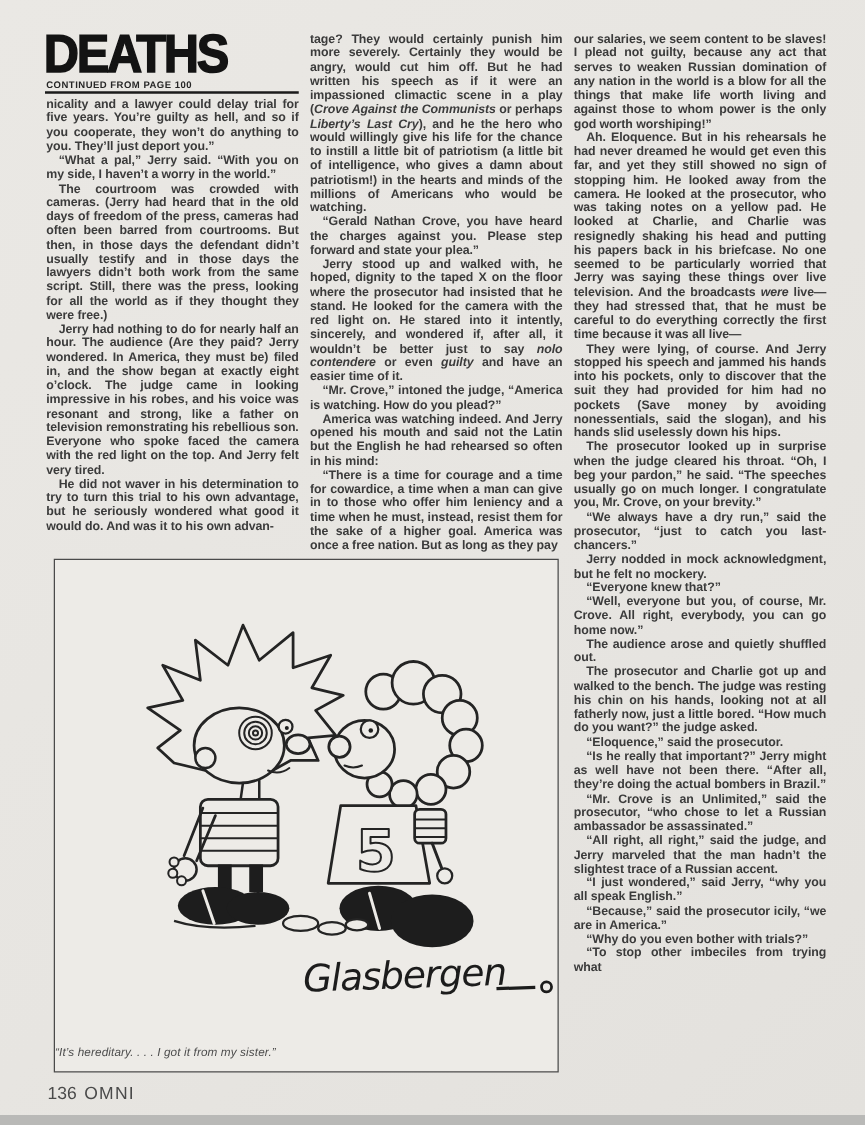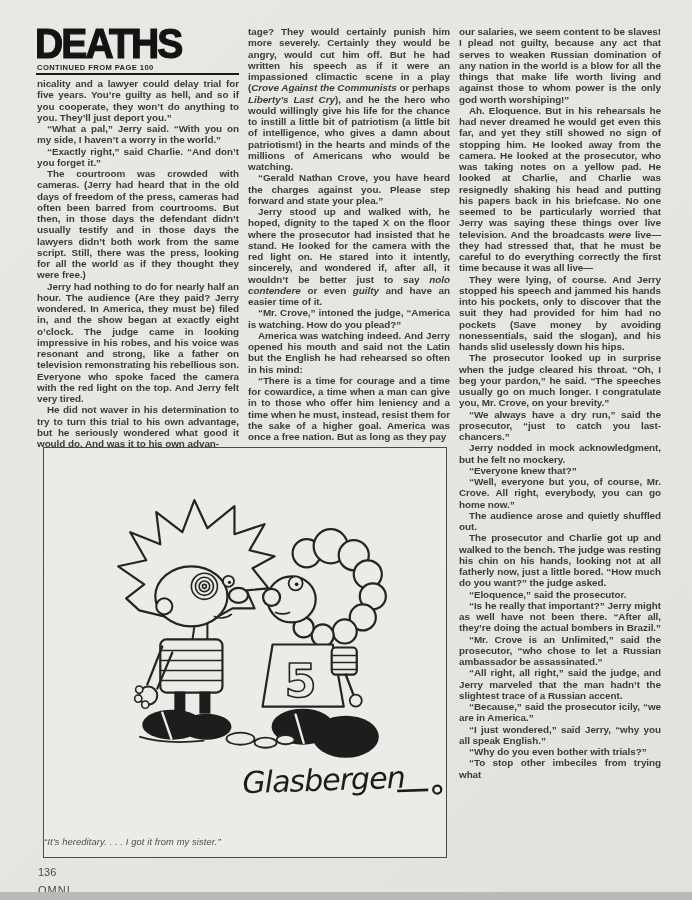--- a/index.html
+++ b/index.html
@@ -32,41 +32,40 @@
   .cartoon-box{
     position:absolute; left:43px; top:447px; width:404px; height:411px;
     border:1.5px solid #4a4a4a; background:#edebe7; box-sizing:border-box; z-index:2;
   }
   .cartoon-box svg{position:absolute; left:0; top:0; width:100%; height:100%;}
   .caption{
     position:absolute; left:0; right:0; bottom:10px; text-align:left;
     font-style:italic; font-size:9.4px; color:#4d4d4d; letter-spacing:0.1px;
   }
   .footer{
-    position:absolute; left:38px; top:866px; font-size:11px; color:#4a4a4a;
-    display:flex; gap:6px;flex-direction:column;
+    position:absolute; left:38px; top:866px; font-size:14px; color:#4a4a4a;
+    display:flex; gap:6px;
   }
   .footer .mag{letter-spacing:1px;}
   .ink{stroke:#242424; fill:#edebe7;}
   .inkline{stroke:#242424; fill:none;}
   .solid{fill:#1d1d1d; stroke:none;}
 </style>
 </head>
 <body>
 
 <div class="page">
 
   <div class="masthead">DEATHS</div>
   <div class="continued">CONTINUED FROM PAGE 100</div>
   <div class="rule"></div>
 
   <div id="col1" class="col">
       <p class=""><span>nicality and a lawyer could delay trial for five years. You’re guilty as hell, and so if you cooperate, they won’t do anything to you. They’ll just deport you.”</span></p>
       <p class="indent"><span>“What a pal,” Jerry said. “With you on my side, I haven’t a worry in the world.”</span></p>
-      <p class="indent"><span>“Exactly right,” said Charlie. “And don’t you forget it.”</span></p>
       <p class="indent"><span>The courtroom was crowded with cameras. (Jerry had heard that in the old days of freedom of the press, cameras had often been barred from courtrooms. But then, in those days the defendant didn’t usually testify and in those days the lawyers didn’t both work from the same script. Still, there was the press, looking for all the world as if they thought they were free.)</span></p>
       <p class="indent"><span>Jerry had nothing to do for nearly half an hour. The audience (Are they paid? Jerry wondered. In America, they must be) filed in, and the show began at exactly eight o’clock. The judge came in looking impressive in his robes, and his voice was resonant and strong, like a father on television remonstrating his rebellious son. Everyone who spoke faced the camera with the red light on the top. And Jerry felt very tired.</span></p>
       <p class="indent"><span>He did not waver in his determination to try to turn this trial to his own advantage, but he seriously wondered what good it would do. And was it to his own advan-</span></p>
     </div>
   <div id="col2" class="col">
       <p class=""><span>tage? They would certainly punish him more severely. Certainly they would be angry, would cut him off. But he had written his speech as if it were an impassioned climactic scene in a play (</span><i>Crove Against the Communists</i><span> or perhaps </span><i>Liberty’s Last Cry</i><span>), and he the hero who would willingly give his life for the chance to instill a little bit of patriotism (a little bit of intelligence, who gives a damn about patriotism!) in the hearts and minds of the millions of Americans who would be watching.</span></p>
       <p class="indent"><span>“Gerald Nathan Crove, you have heard the charges against you. Please step forward and state your plea.”</span></p>
       <p class="indent"><span>Jerry stood up and walked with, he hoped, dignity to the taped X on the floor where the prosecutor had insisted that he stand. He looked for the camera with the red light on. He stared into it intently, sincerely, and wondered if, after all, it wouldn’t be better just to say </span><i>nolo contendere</i><span> or even </span><i>guilty</i><span> and have an easier time of it.</span></p>
       <p class="indent"><span>“Mr. Crove,” intoned the judge, “America is watching. How do you plead?”</span></p>
       <p class="indent"><span>America was watching indeed. And Jerry opened his mouth and said not the Latin but the English he had rehearsed so often in his mind:</span></p>
@@ -80,22 +79,22 @@
       <p class="indent"><span>“We always have a dry run,” said the prosecutor, “just to catch you last-chancers.”</span></p>
       <p class="indent"><span>Jerry nodded in mock acknowledgment, but he felt no mockery.</span></p>
       <p class="indent"><span>“Everyone knew that?”</span></p>
       <p class="indent"><span>“Well, everyone but you, of course, Mr. Crove. All right, everybody, you can go home now.”</span></p>
       <p class="indent"><span>The audience arose and quietly shuffled out.</span></p>
       <p class="indent"><span>The prosecutor and Charlie got up and walked to the bench. The judge was resting his chin on his hands, looking not at all fatherly now, just a little bored. “How much do you want?” the judge asked.</span></p>
       <p class="indent"><span>“Eloquence,” said the prosecutor.</span></p>
       <p class="indent"><span>“Is he really that important?” Jerry might as well have not been there. “After all, they’re doing the actual bombers in Brazil.”</span></p>
       <p class="indent"><span>“Mr. Crove is an Unlimited,” said the prosecutor, “who chose to let a Russian ambassador be assassinated.”</span></p>
       <p class="indent"><span>“All right, all right,” said the judge, and Jerry marveled that the man hadn’t the slightest trace of a Russian accent.</span></p>
+      <p class="indent"><span>“I just wondered,” said Jerry, “why you all speak English.”</span></p>
       <p class="indent"><span>“Because,” said the prosecutor icily, “we are in America.”</span></p>
-      <p class="indent"><span>“I just wondered,” said Jerry, “why you all speak English.”</span></p>
       <p class="indent"><span>“Why do you even bother with trials?”</span></p>
       <p class="indent"><span>“To stop other imbeciles from trying what</span></p>
     </div>
 
   <div class="cartoon-box">
     <svg viewBox="0 0 401 408">
 
       <g stroke-linejoin="round" stroke-linecap="round">
         <path class="ink" stroke-width="2.2" d="M82 150 L100 136 L74 118 L102 112 L86 84 L116 96 L112 64 L138 84 L150 52 L163 80 L190 58 L190 86 L220 76 L205 102 L230 108 L208 120 L224 140 L202 142 L210 160 L188 160 L170 170 L150 173 L120 168 L95 162 Z"></path>
         <ellipse class="ink" stroke-width="2.2" cx="147" cy="148" rx="36" ry="30"></ellipse>

